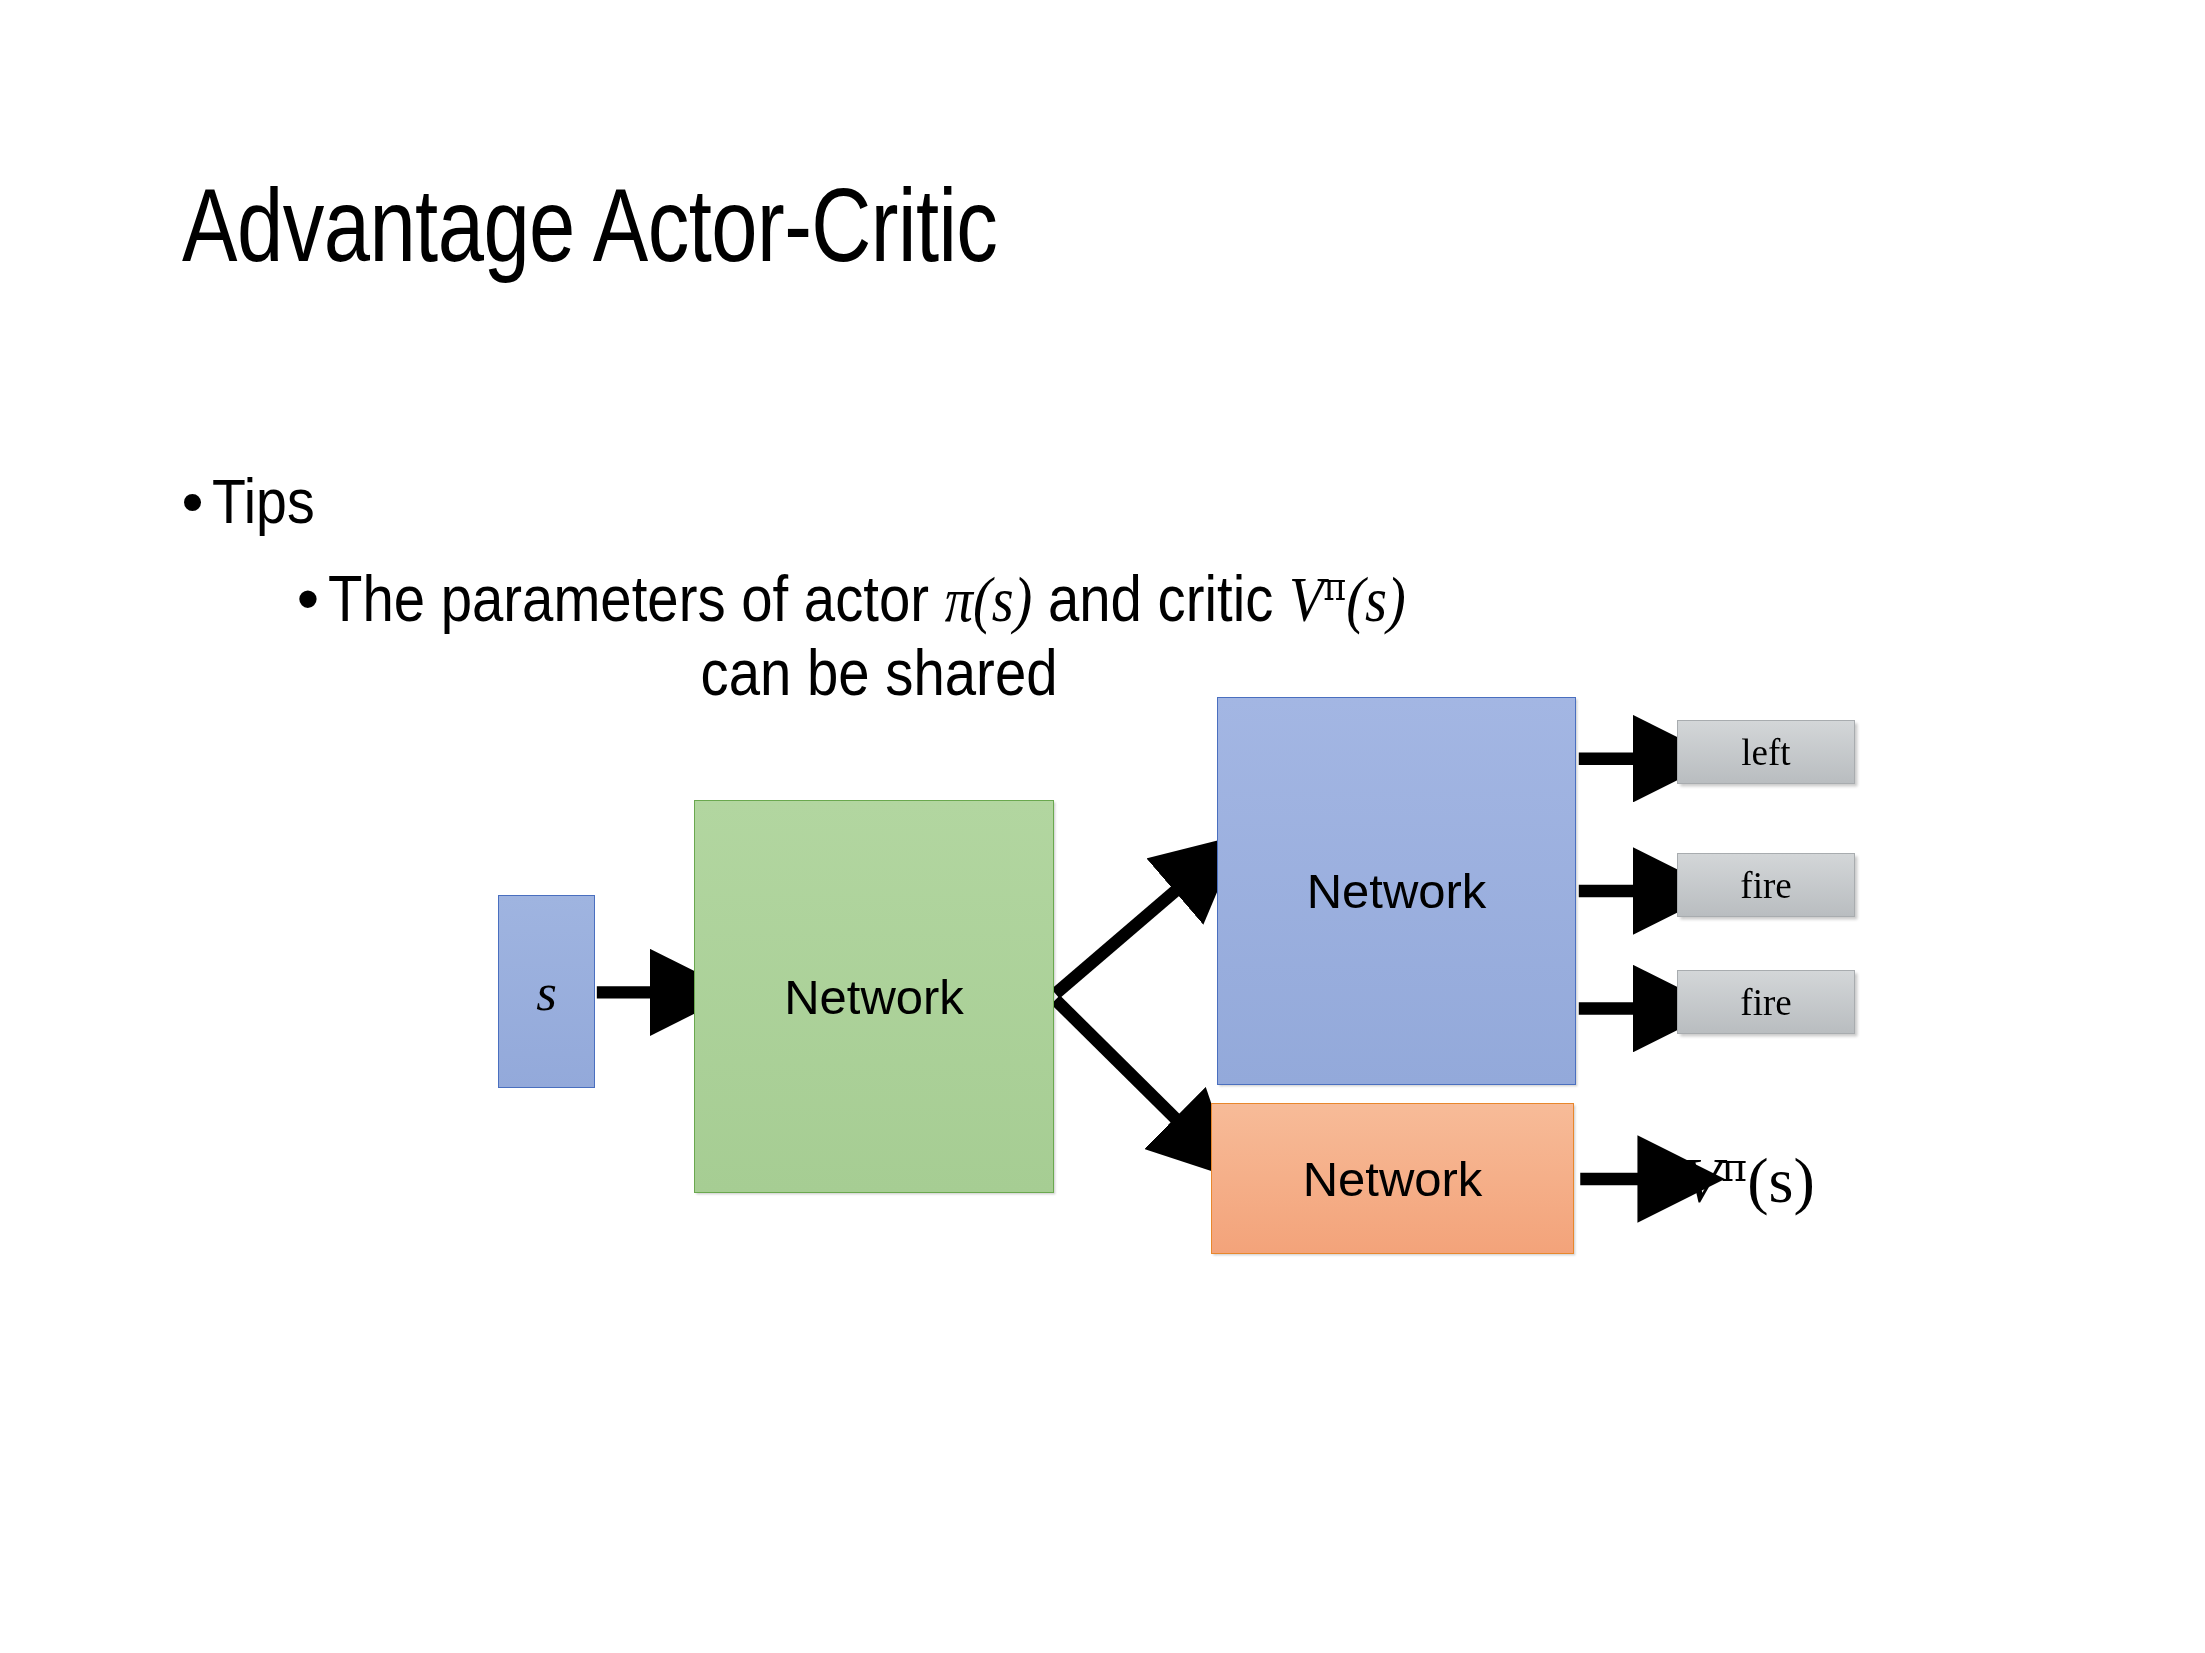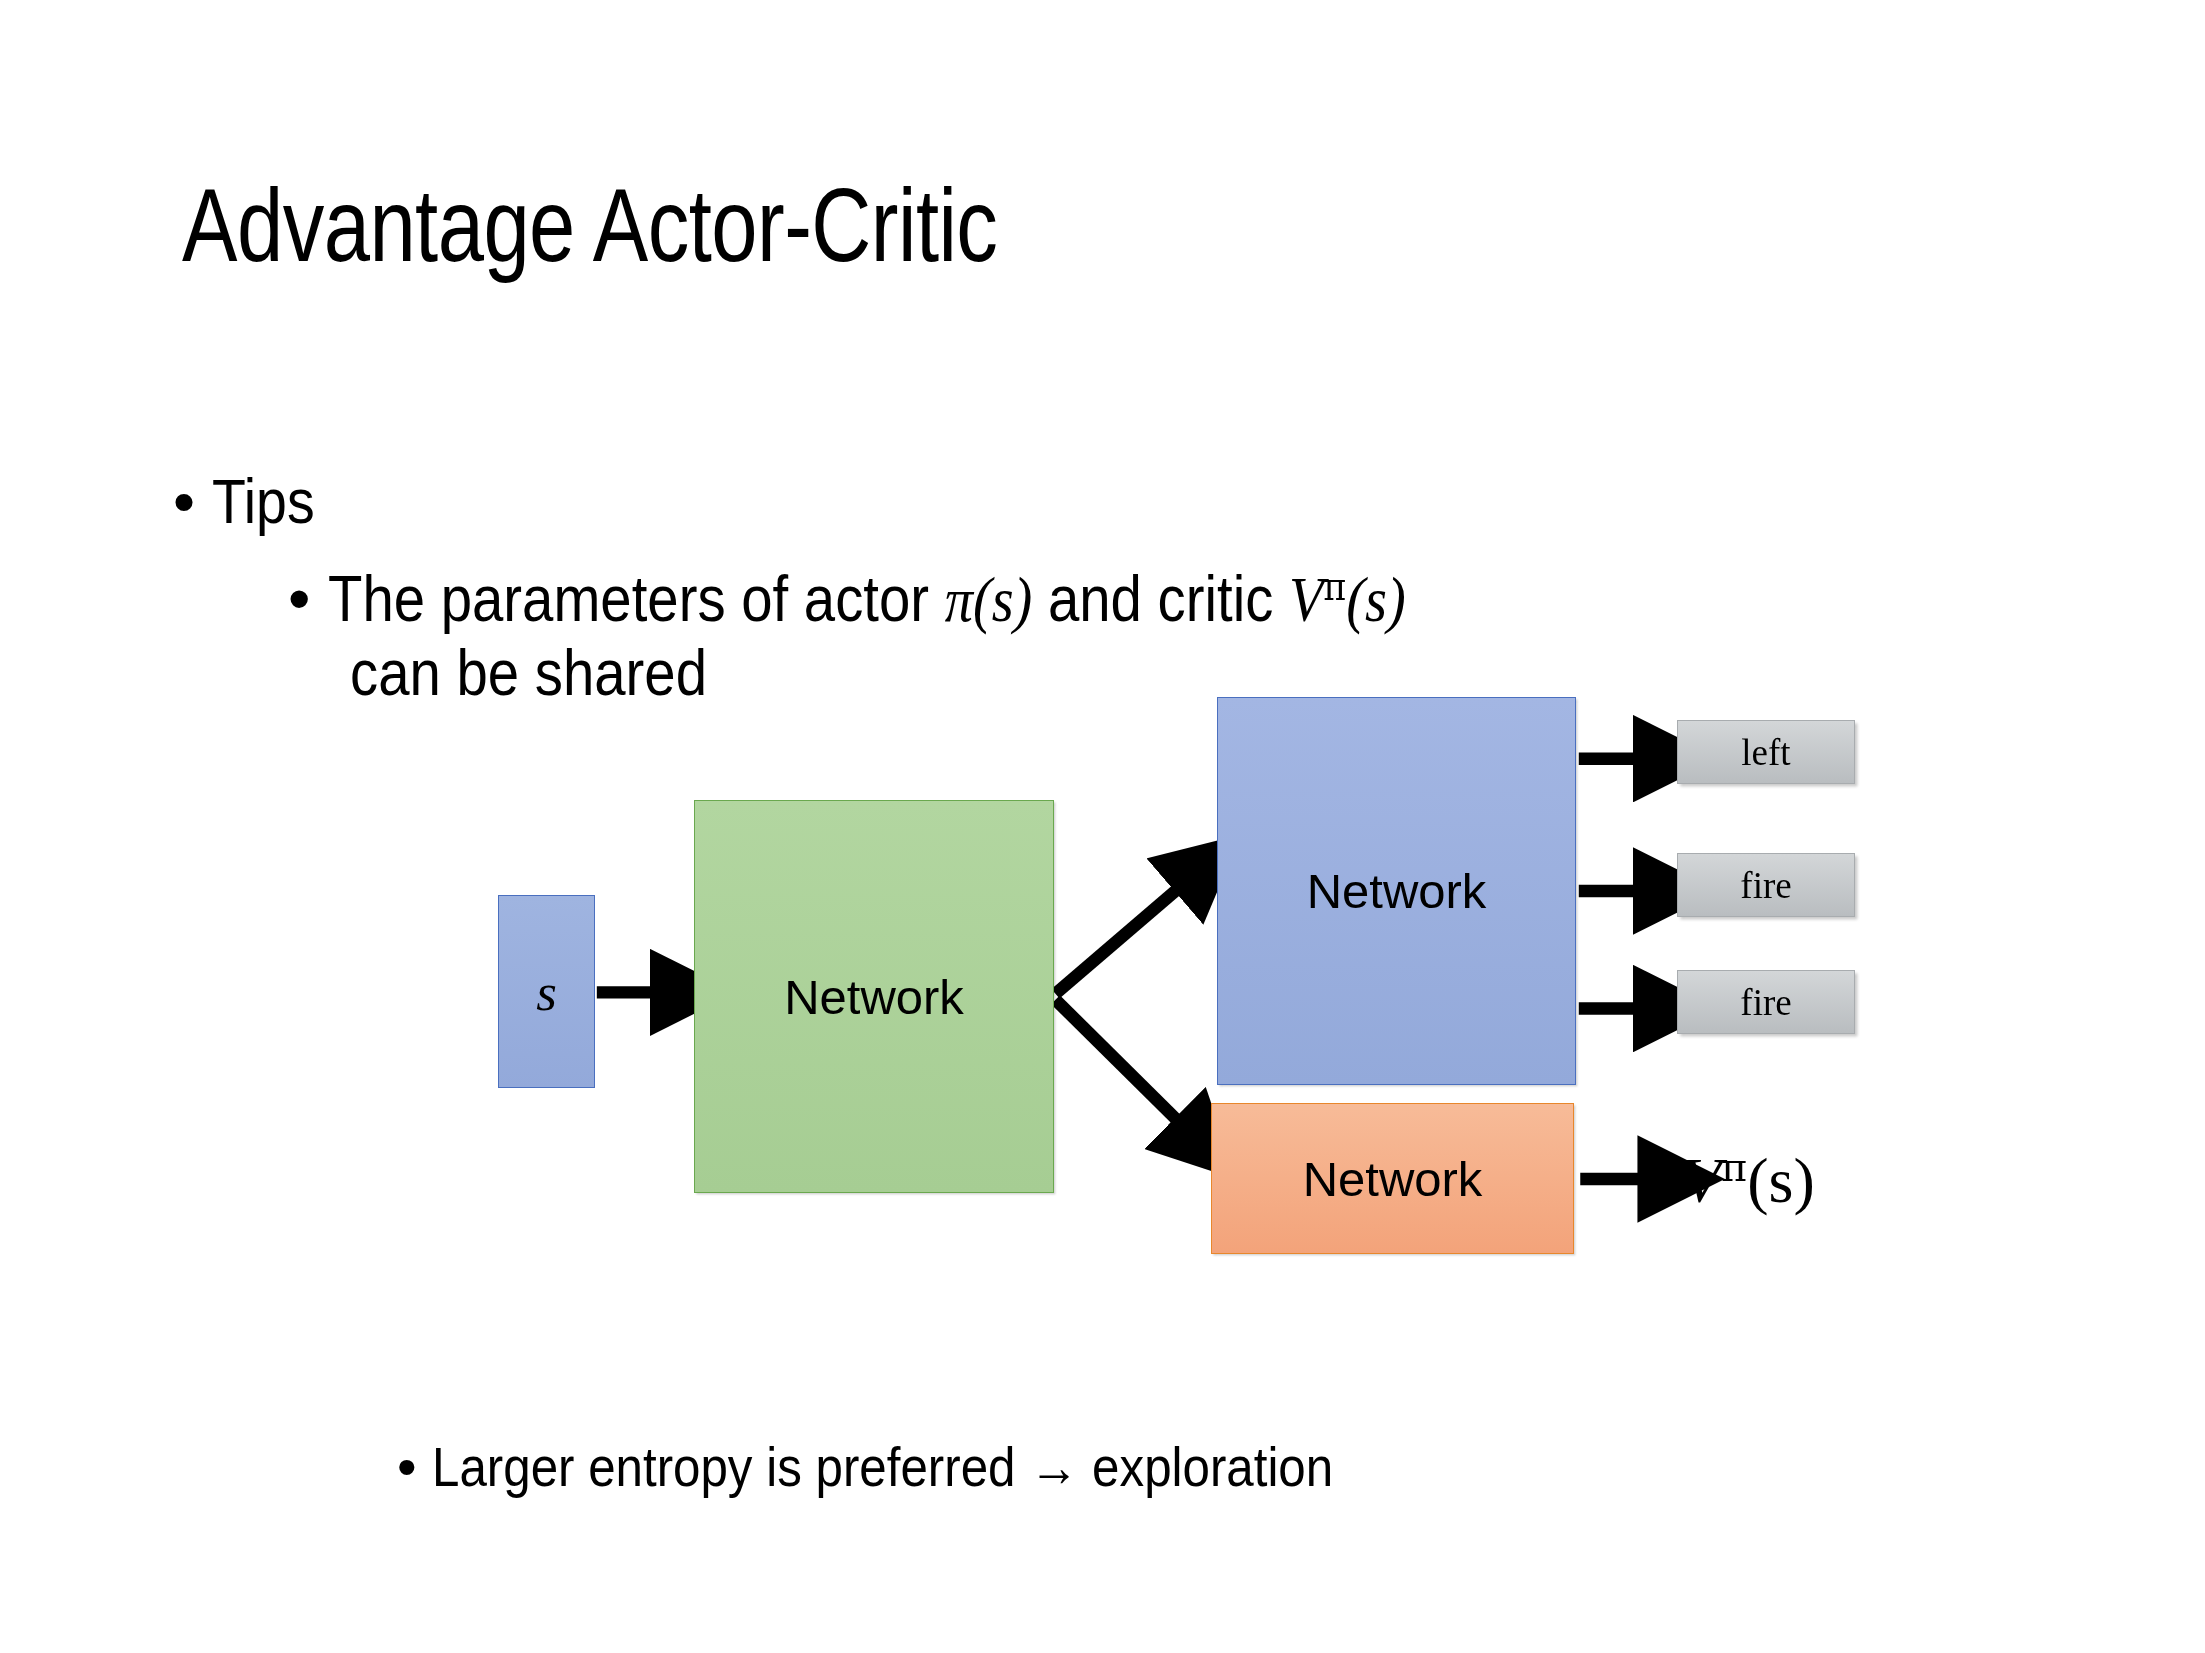--- a/index.html
+++ b/index.html
@@ -4,21 +4,21 @@
 <style>
   html,body{margin:0;padding:0;}
   body{
     width:2205px;height:1654px;
     background:#ffffff;
     font-family:"Liberation Sans","DejaVu Sans",sans-serif;
     color:#000000;
     overflow:hidden;
     position:relative;
   }
-  .slide{position:absolute;inset:0;}
+  .slide{position:absolute;inset:0;text-align:center;}
 
   
   .title{
     position:absolute;
     left:182px; top:171px;
     font-size:104px;
     font-weight:400;
     letter-spacing:-0.7px;
     line-height:1.05;
     white-space:nowrap;
@@ -144,23 +144,20 @@
   <div class="bullet lvl1 b-tips">
     <span class="dot">•</span><span class="squish">Tips</span>
   </div>
 
   <div class="bullet lvl2 b-params">
     <span class="dot">•</span><span class="squish"><span>The parameters of actor </span><span class="math">π</span><span class="math up">(s)</span><span>  and critic </span><span class="math">V</span><span class="sup">π</span><span class="math up">(s)</span></span>
     <span class="line2 squish">can be shared</span>
   </div>
 
 
-  <div class="bullet lvl3 b-larger">
-    <span class="dot">•</span><span class="squish">Larger entropy is preferred → exploration</span>
-  </div>
 
   <svg class="diagram" viewBox="0 0 3000 2250">
     <defs>
       <marker id="ah" markerWidth="7" markerHeight="7" refX="2.6" refY="3.5" orient="auto" markerUnits="strokeWidth">
         <path d="M0,0 L7,3.5 L0,7 z" fill="#000000"></path>
       </marker>
     </defs>
 
     <line x1="812" y1="1350" x2="928" y2="1350" stroke="#000" stroke-width="17" marker-end="url(#ah)"></line>
 

